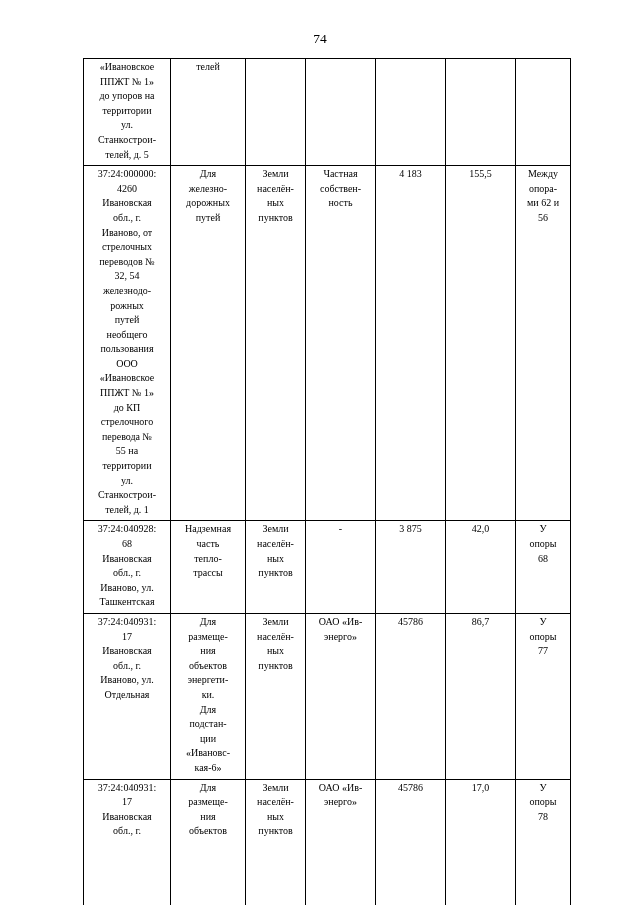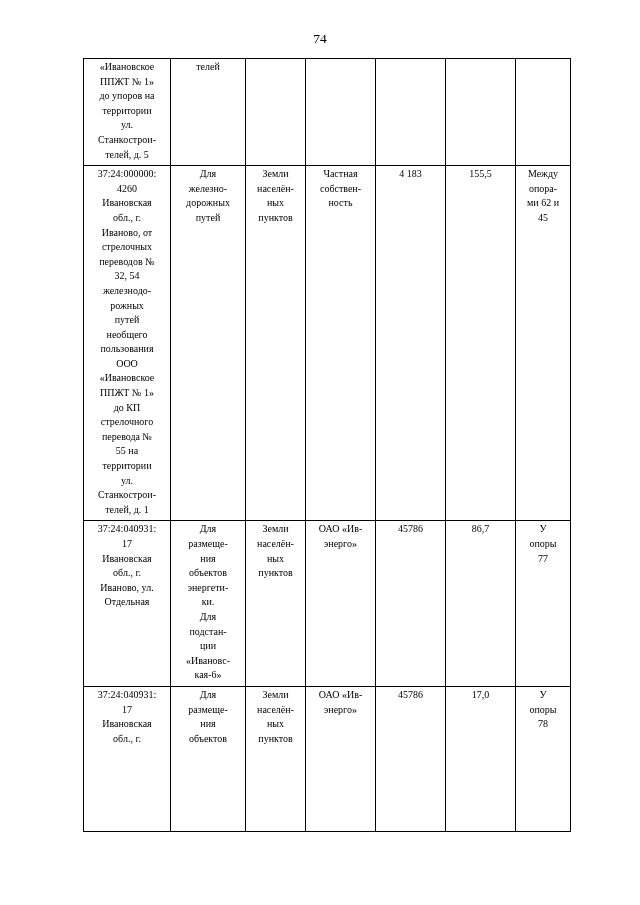--- a/index.html
+++ b/index.html
@@ -115,21 +115,43 @@
 ных
 пунктов</td>
         <td>Частная
 собствен-
 ность</td>
         <td>4 183</td>
         <td>155,5</td>
         <td>Между
 опора-
 ми 62 и
-45</td>
+56</td>
+      </tr>
+      <tr>
+        <td>37:24:040928:
+68
+Ивановская
+обл., г.
+Иваново, ул.
+Ташкентская</td>
+        <td>Надземная
+часть
+тепло-
+трассы</td>
+        <td>Земли
+населён-
+ных
+пунктов</td>
+        <td>-</td>
+        <td>3 875</td>
+        <td>42,0</td>
+        <td>У
+опоры
+68</td>
       </tr>
       <tr>
         <td>37:24:040931:
 17
 Ивановская
 обл., г.
 Иваново, ул.
 Отдельная</td>
         <td>Для
 размеще-

